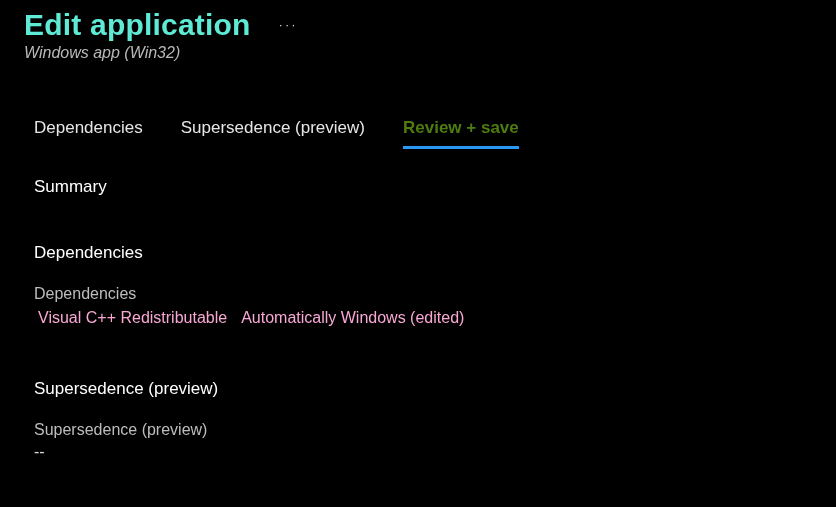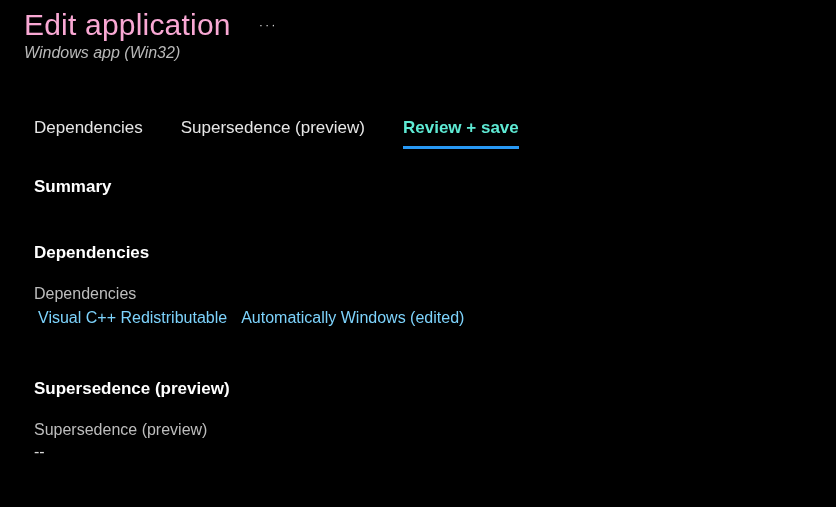--- a/index.html
+++ b/index.html
@@ -18,22 +18,22 @@
     .page {
       padding: 8px 24px 24px 24px;
     }
     .header {
       display: flex;
       align-items: baseline;
       gap: 28px;
     }
     .page-title {
       font-size: 30px;
-      font-weight: 400;
-      color: #f9a8d4;
+      font-weight: 700;
+      color: #5eead4;
       letter-spacing: 0.2px;
     }
     .ellipsis {
       color: #cfcfcf;
       font-size: 13px;
       letter-spacing: 2px;
       position: relative;
       top: -6px;
     }
     .subtitle {
@@ -50,27 +50,27 @@
       padding-left: 10px;
     }
     .tab {
       font-size: 17px;
       color: #e6e6e6;
       padding-bottom: 8px;
       cursor: pointer;
       font-weight: 400;
     }
     .tab.active {
-      color: #5eead4;
+      color: #4d7c0f;
       font-weight: 600;
       border-bottom: 3px solid #2899f5;
     }
     .section-title {
       font-size: 17px;
-      font-weight: 700;
+      font-weight: 400;
       color: #ffffff;
       padding-left: 10px;
     }
     .summary-title {
       margin-top: 28px;
     }
     .deps-title {
       margin-top: 46px;
     }
     .super-title {
@@ -82,21 +82,21 @@
       font-weight: 400;
       padding-left: 10px;
       margin-top: 22px;
     }
     .field-row {
       display: flex;
       gap: 14px;
       padding-left: 14px;
       margin-top: 6px;
       font-size: 16px;
-      color: #7dd3fc;
+      color: #f9a8d4;
       font-weight: 400;
     }
     .field-value {
       color: #d9d9d9;
       font-size: 16px;
       font-weight: 400;
       padding-left: 10px;
       margin-top: 4px;
     }
   </style>

